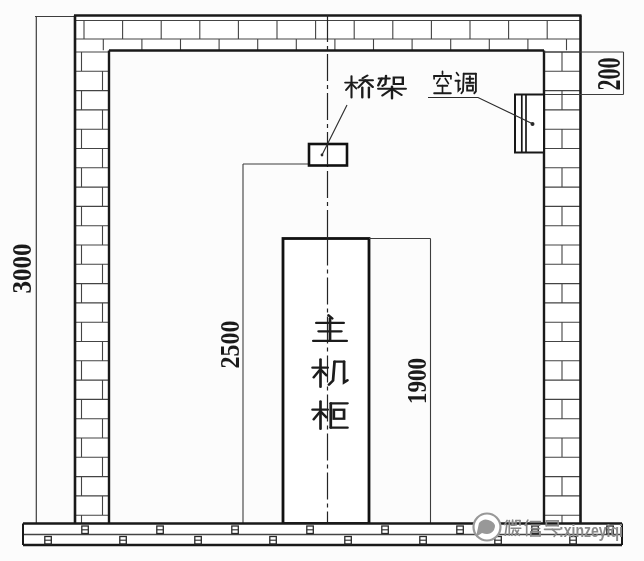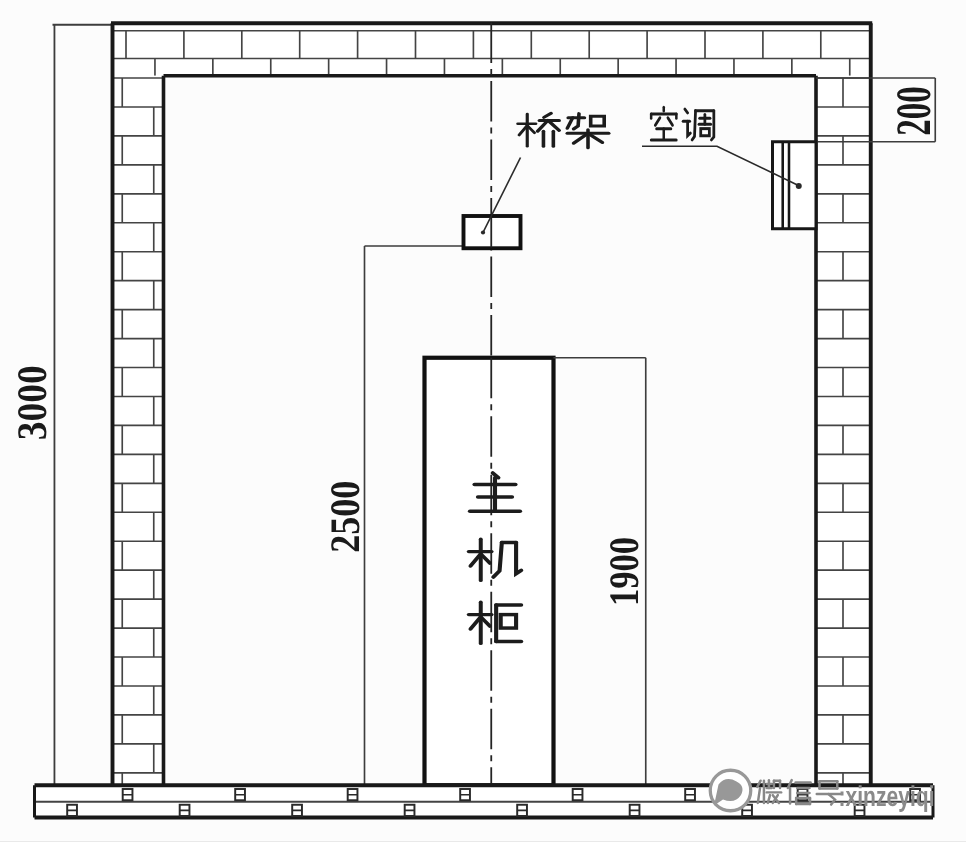--- a/index.html
+++ b/index.html
@@ -1,16 +1,16 @@
 <!DOCTYPE html>
 <html><head>
 <meta charset="utf-8">
 <style>
 html,body{margin:0;padding:0;background:#fcfcfc;}
-.page{position:relative;width:644px;height:561px;background:#a3a3a3;overflow:hidden;font-family:"Liberation Sans", sans-serif;}
+.page{position:relative;width:644px;height:561px;background:#a21caf;overflow:hidden;font-family:"Liberation Sans", sans-serif;}
 svg{position:absolute;left:0;top:0;}
 text{font-family:"Liberation Serif", serif;font-weight:bold;fill:#1a1a1a;}
 </style>
 </head>
 <body>
 <div class="page">
 <svg width="644" height="561" viewBox="0 0 644 561">
 <defs>
 <g id="mu" stroke="#1c1c1c" fill="none" stroke-width="7" stroke-linecap="round">
           <path d="M4 32 L44 32"></path>

